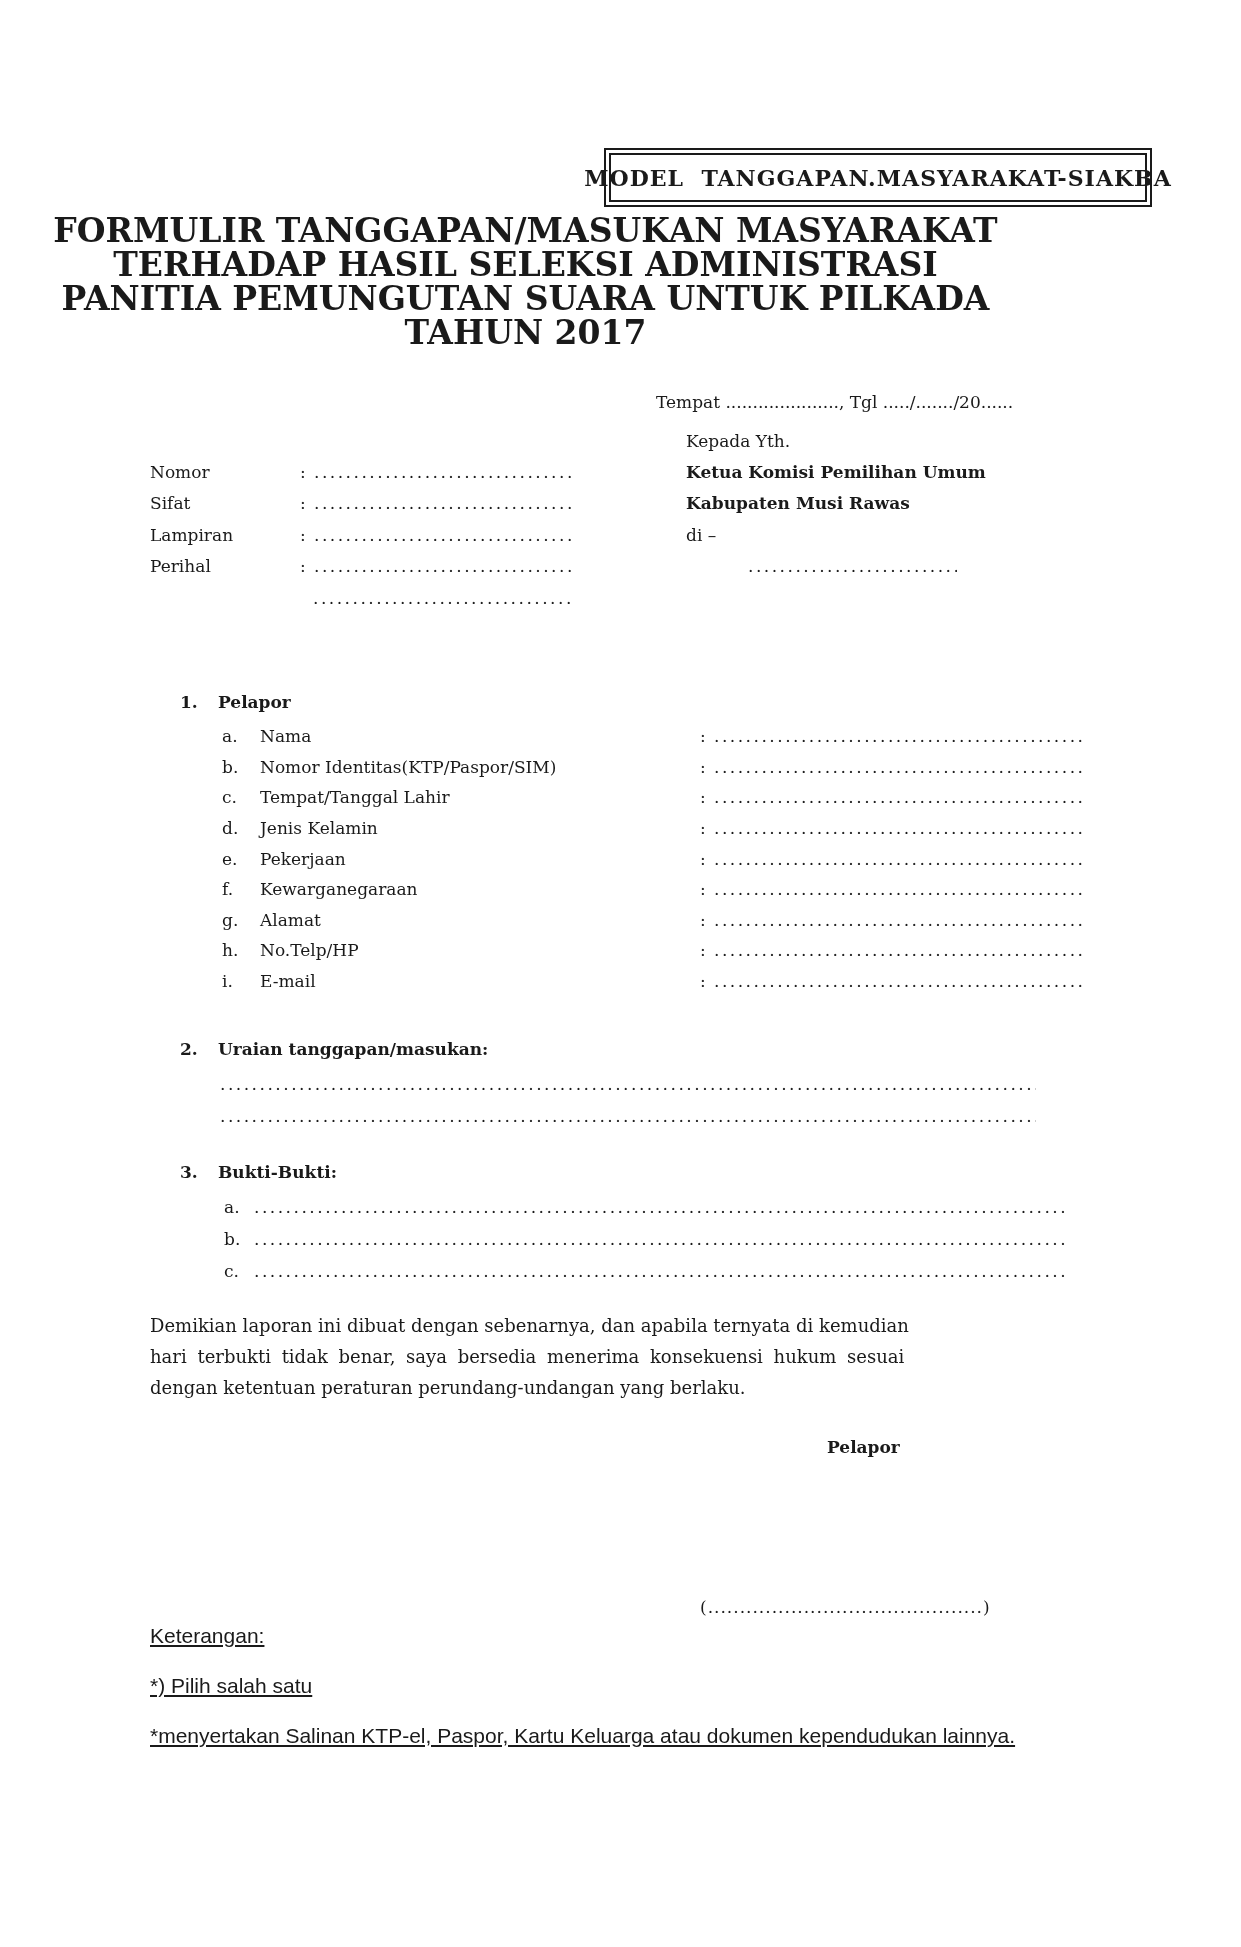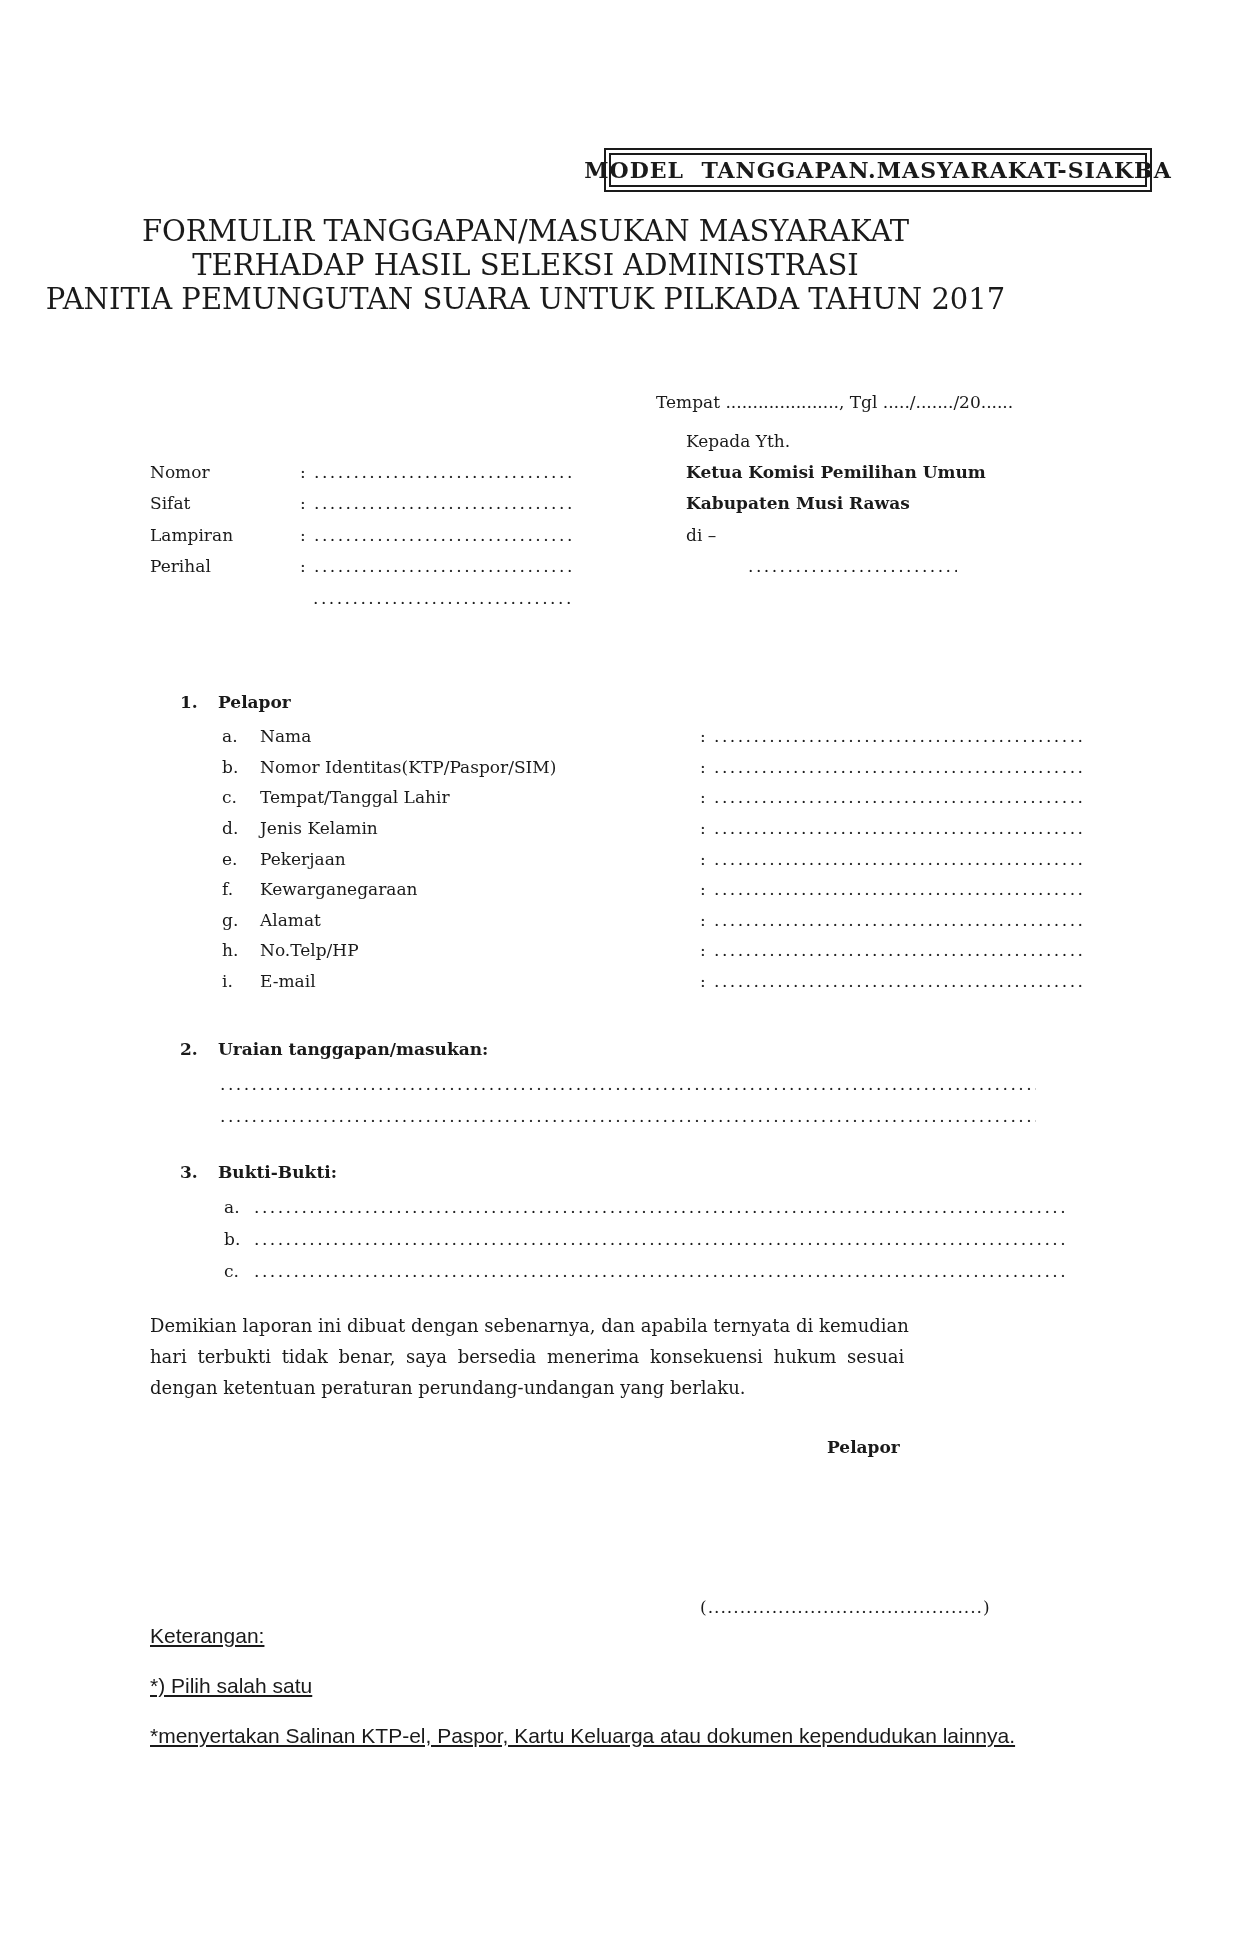--- a/index.html
+++ b/index.html
@@ -1,28 +1,28 @@
 <!DOCTYPE html>
 <html><head>
 <meta charset="utf-8">
 <style>
   html,body{margin:0;padding:0;background:#e8e8e8;}
   .page{position:relative;width:1241px;height:1947px;background:#ffffff;margin:0 auto;
         font-family:"DejaVu Serif",serif;color:#1a1a1a;overflow:hidden;}
   .abs{position:absolute;white-space:nowrap;font-size:17px;line-height:28px;}
   .bold{font-weight:bold;}
   
-  .model-box{position:absolute;left:604px;top:148px;width:548px;height:44px;
+  .model-box{position:absolute;left:604px;top:148px;width:548px;height:59px;
              border:2px solid #1a1a1a;box-sizing:border-box;padding:3px;}
   .model-box-inner{width:100%;height:100%;border:2px solid #1a1a1a;box-sizing:border-box;
                    display:flex;align-items:center;justify-content:center;}
   .model-box-inner span{font-weight:bold;font-size:22px;letter-spacing:1px;white-space:pre;}
   
   .title{position:absolute;left:0;top:214px;width:1051px;text-align:center;
-         font-weight:normal;font-size:29px;line-height:34px;}
+         font-weight:bold;font-size:33px;line-height:34px;}
   
   .dots{display:inline-block;overflow:hidden;white-space:nowrap;letter-spacing:2.5px;
         vertical-align:bottom;height:28px;}
   .w262{width:262px}.w209{width:209px}.w372{width:372px}.w816{width:816px}.w812{width:812px}
   .l-label{display:inline-block;width:150px;}
   .colon{display:inline-block;width:14px;}
   .p-letter{display:inline-block;width:38px;}
   .p-label{display:inline-block;width:440px;}
   .b-letter{display:inline-block;width:30px;}
   .sec-num{display:inline-block;width:38px;font-weight:bold;}

